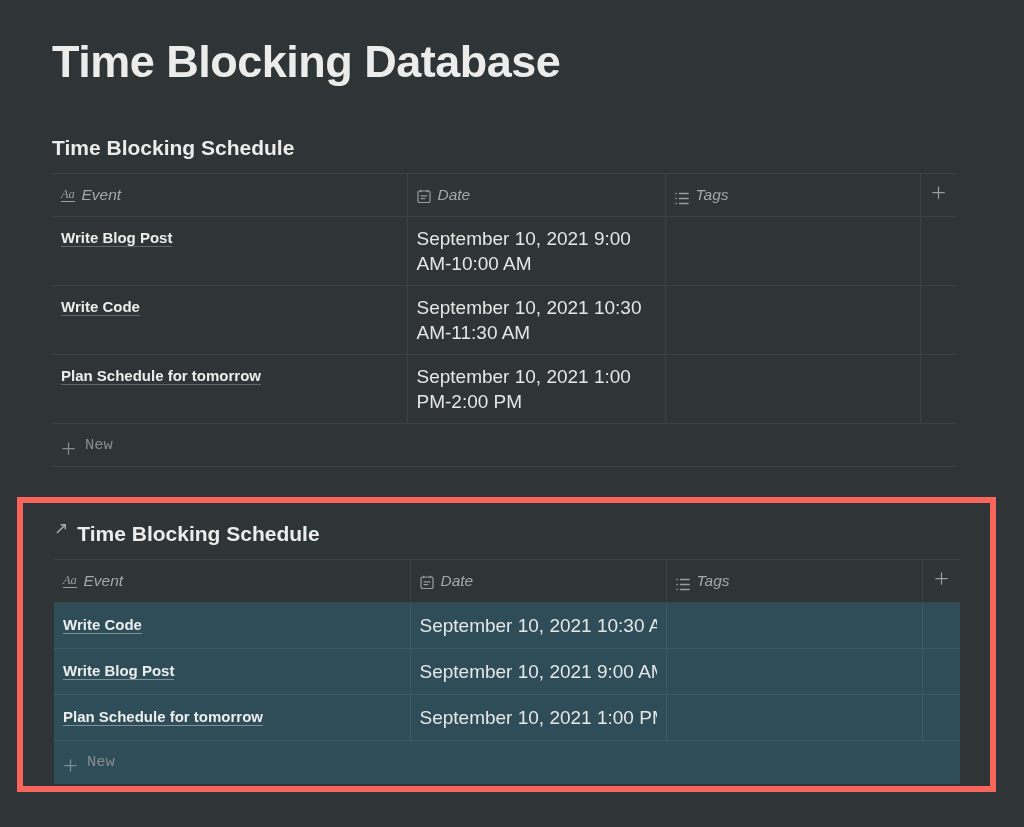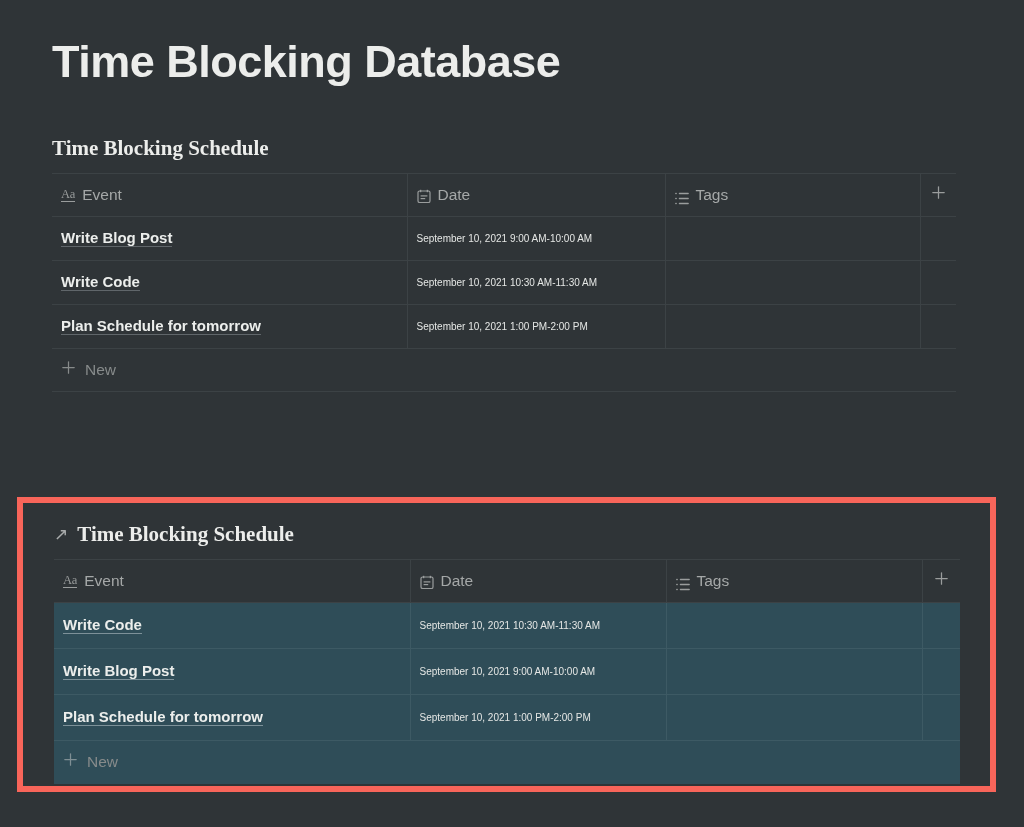--- a/index.html
+++ b/index.html
@@ -42,23 +42,21 @@
 
   
   .db-block { position: absolute; }
 
   .db-heading {
     font-size: 21px;
     line-height: 28px;
     font-weight: bold;
     color: #ecedeb;
     display: flex;
-    align-items: center;
     white-space: nowrap;
-    font-family: Liberation Serif, serif;
   }
 
   .db-heading .link-arrow {
     font-size: 17px;
     color: #a9acac;
     margin-right: 9px;
     display: inline-block;
     line-height: 1;
     font-weight: normal;
   }
@@ -85,21 +83,21 @@
   .col-head {
     display: flex;
     align-items: center;
     gap: 7px;
     color: #a5a8a8;
     font-size: 15.5px;
     line-height: 22px;
     white-space: nowrap;
   }
 
-  .th-row th { height: 42px; padding-top: 10px; padding-bottom: 10px; }
+  .th-row th { height: 42px; padding-top: 10px; padding-bottom: 10px; font-style: italic; }
 
   
   .ic { flex: 0 0 auto; display: inline-block; }
 
   .ic-aa {
     font-size: 12.5px;
     line-height: 12px;
     letter-spacing: -0.2px;
     color: #9a9d9d;
     border-bottom: 1.4px solid #9a9d9d;
@@ -117,45 +115,46 @@
     font-size: 15px;
     line-height: 23px;
     font-weight: bold;
     color: #eceeec;
     border-bottom: 1px solid #60666a;
     display: inline;
     box-decoration-break: clone;
   }
 
   .cell-date {
-    font-size: 10px;
+    font-size: 19px;
     line-height: 25px;
     color: #e5e7e5;
   }
 
   
   .nowrap-clip {
     white-space: nowrap;
     overflow: hidden;
     display: block;
   }
 
   .row-new td {
     border-right: none;
     padding-top: 10px;
     padding-bottom: 10px;
   }
 
   .new-label {
     display: flex;
-    align-items: flex-start;
+    align-items: flex-end;
     gap: 9px;
     color: #878b8b;
     font-size: 15.5px;
     line-height: 22px;
+    font-family: Liberation Mono, monospace;
   }
 
   
   #block-top { left: 52px; top: 134px; width: 904px; }
   #block-top .db-table { margin-top: 11px; }
 
   .count-row {
     position: absolute;
     left: 52px;
     top: 484px;

